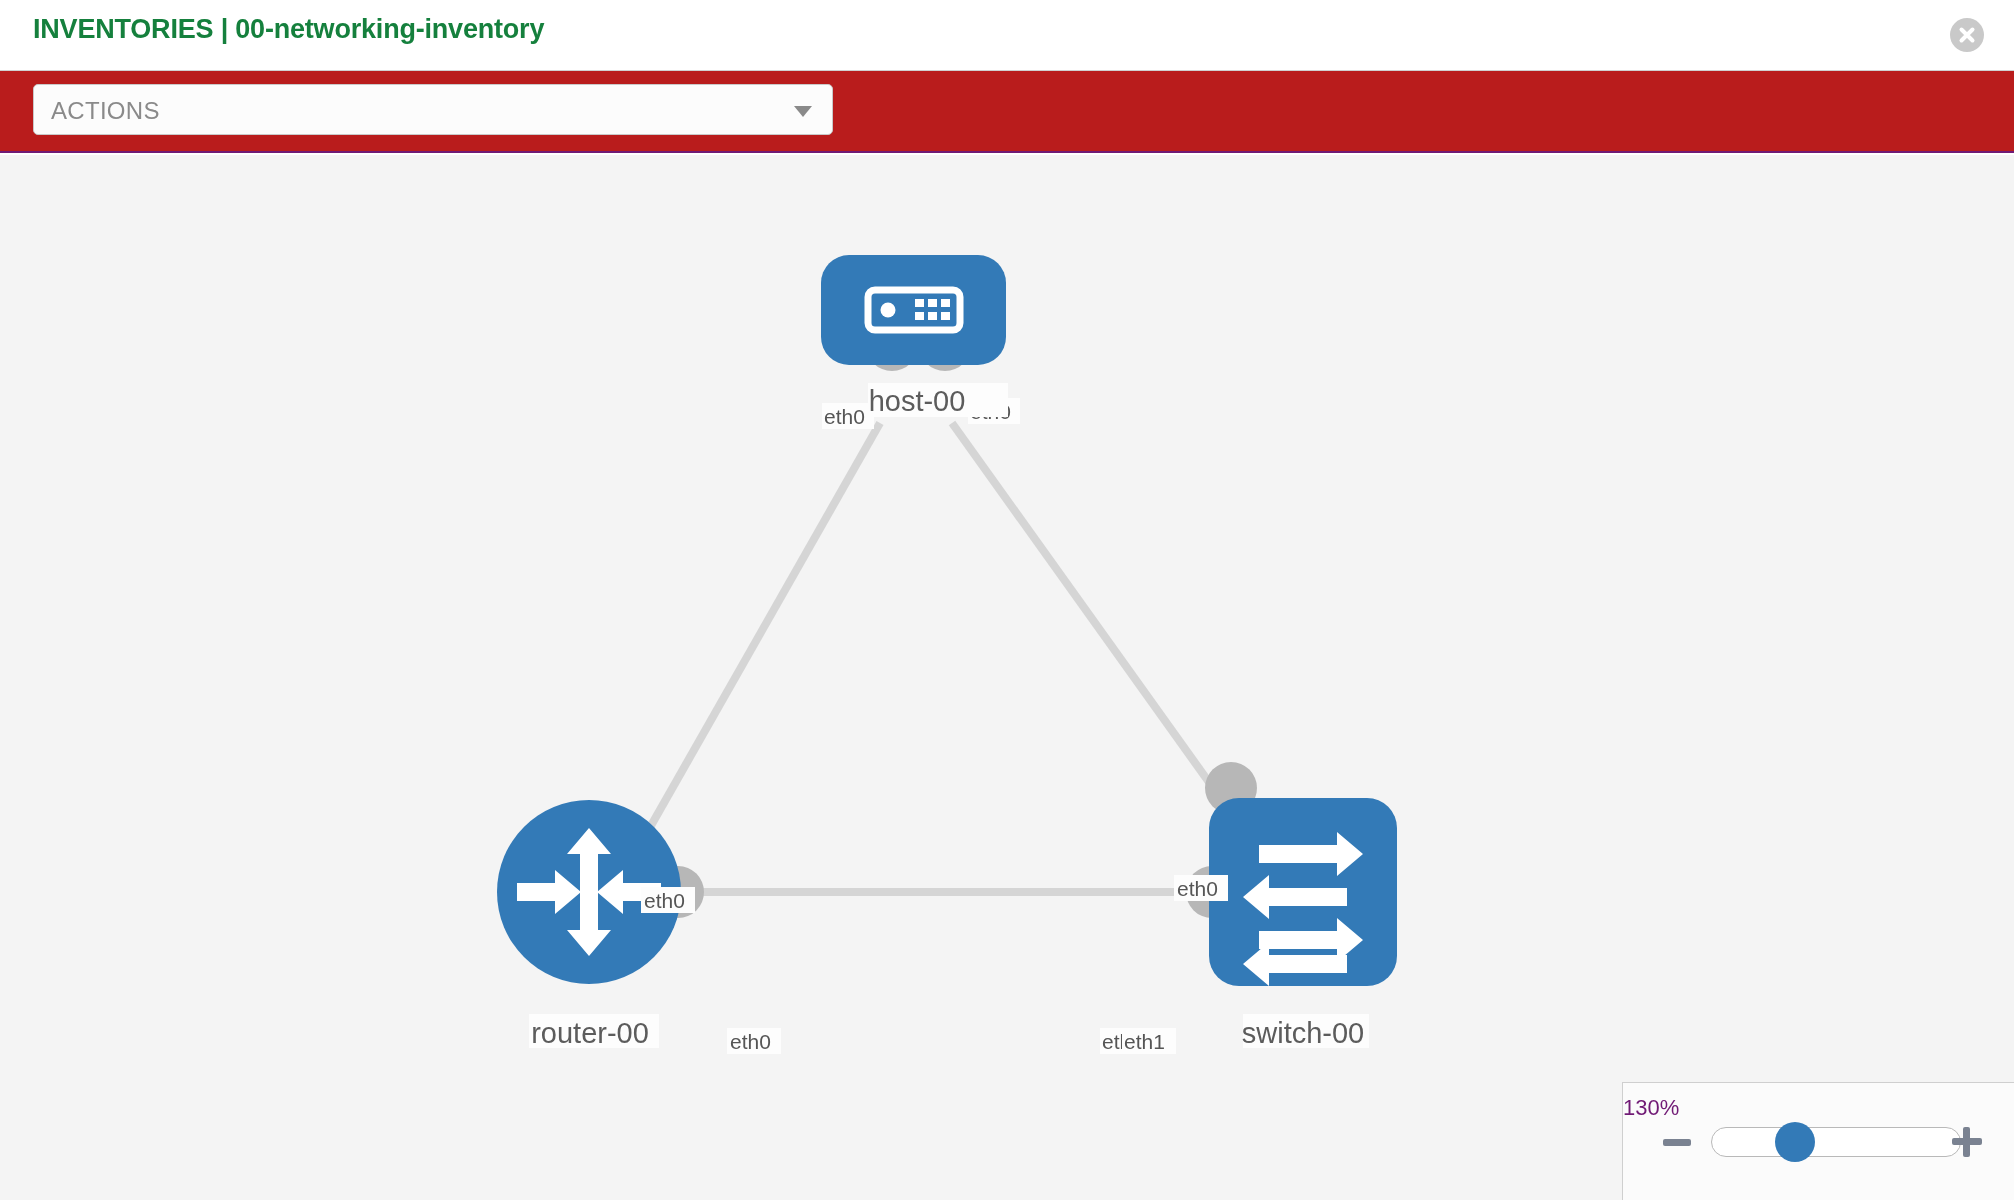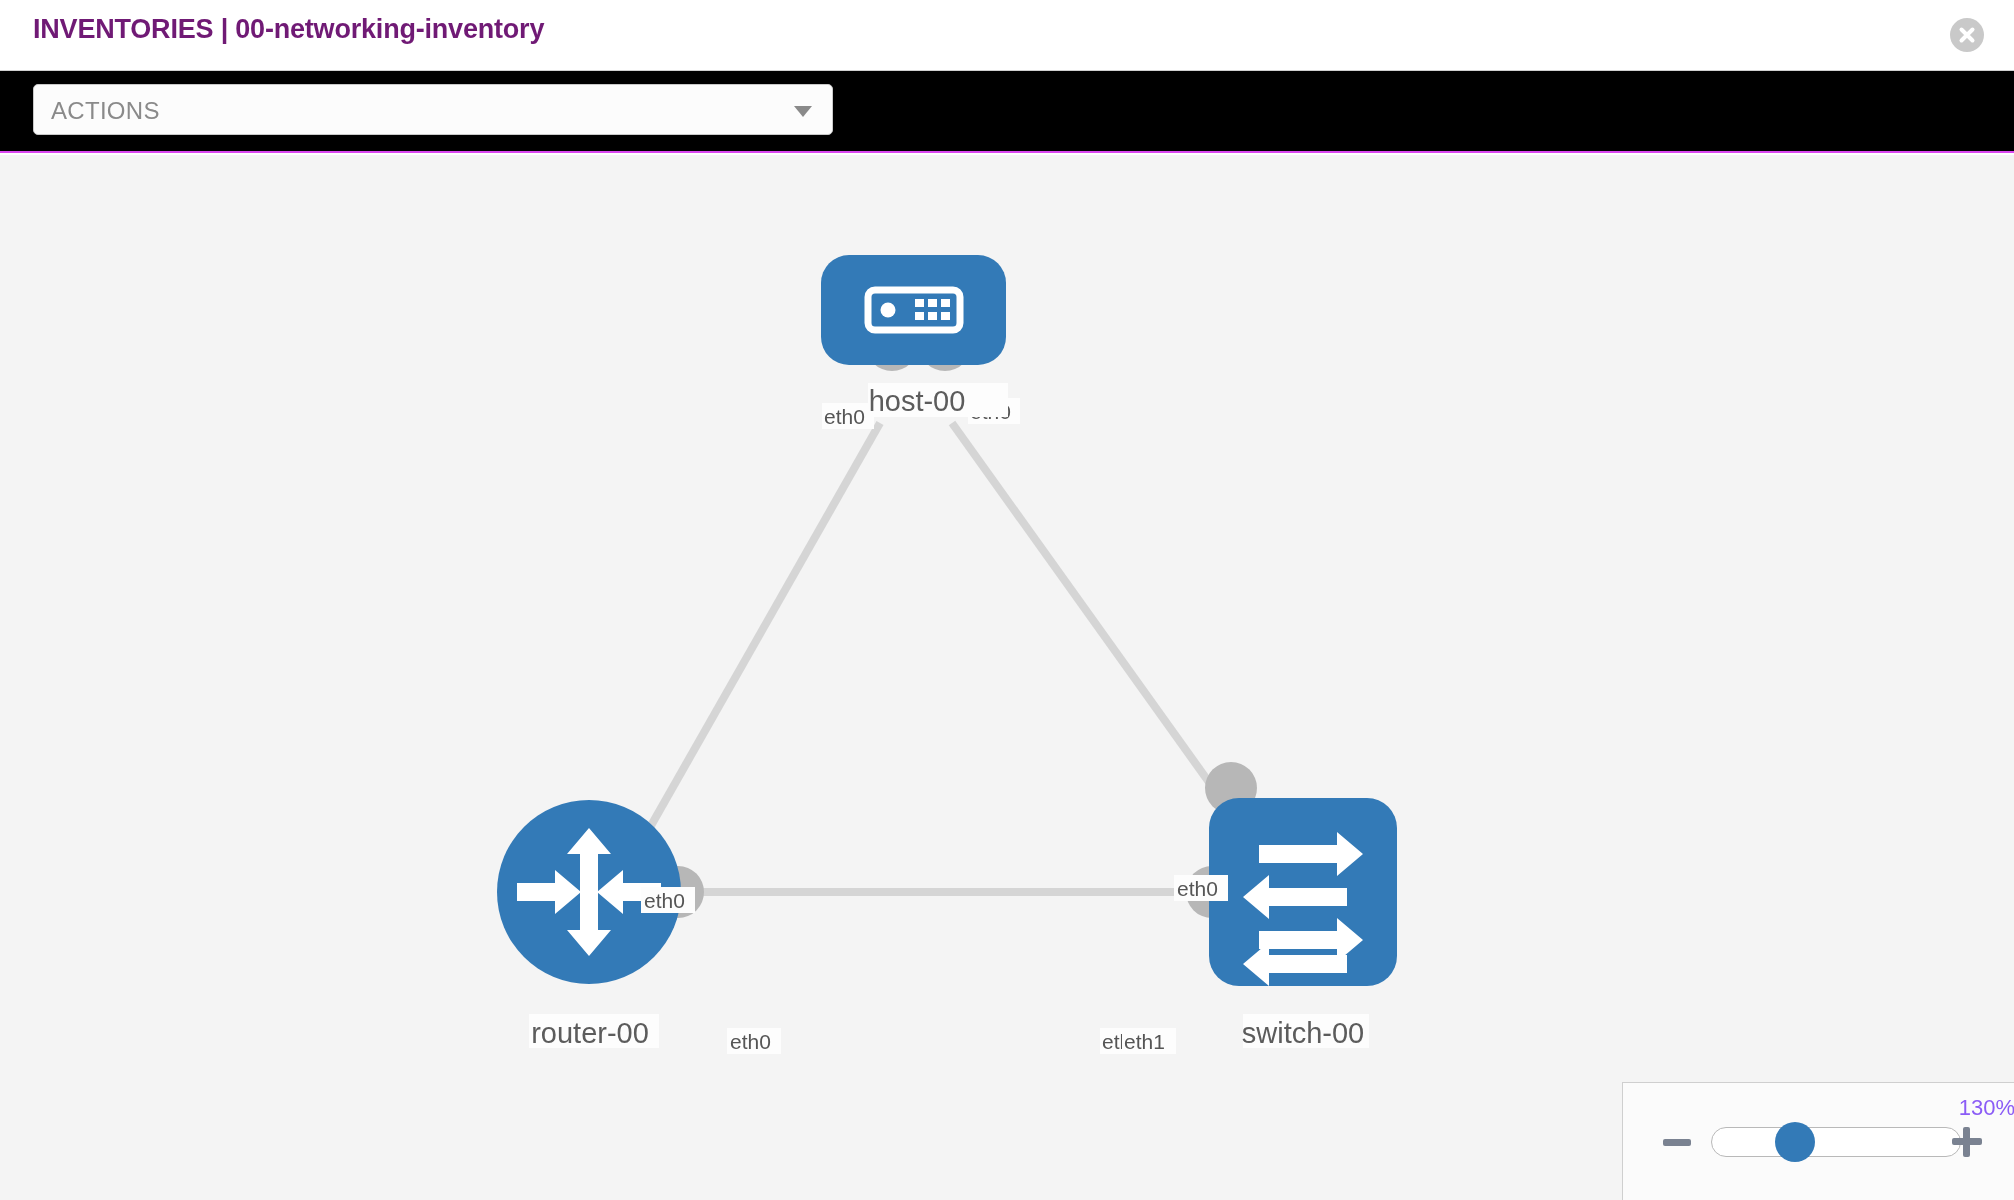--- a/index.html
+++ b/index.html
@@ -18,37 +18,37 @@
 
   
   .header {
     position: absolute; left: 0; top: 0;
     width: 2014px; height: 70px;
     background: #ffffff;
   }
   .header-title {
     position: absolute; left: 33px; top: 14px;
     font-size: 27px; font-weight: bold;
-    color: #701a75;
+    color: #15803d;
     letter-spacing: -0.2px;
     white-space: nowrap;
   }
   .close-icon {
     position: absolute; right: 30px; top: 18px;
     width: 34px; height: 34px;
     cursor: pointer;
   }
 
   
   .toolbar {
     position: absolute; left: 0; top: 70px;
     width: 2014px; height: 83px;
-    background: #000000;
+    background: #b91c1c;
     border-top: 1px solid #d0d0d0;
-    border-bottom: 2px solid #d946ef;
+    border-bottom: 2px solid #701a75;
   }
   .actions-select {
     position: absolute; left: 33px; top: 13px;
     width: 800px; height: 51px;
     background: #fcfcfc;
     border: 1px solid #c9c9c9;
     border-radius: 5px;
     cursor: pointer;
   }
   .actions-label {
@@ -116,22 +116,22 @@
     position: absolute; left: 1622px; top: 1082px;
     width: 392px; height: 118px;
     background: #fbfbfb;
     border: 1px solid #cfcfcf;
     border-right: none;
     border-bottom: none;
   }
   .zoom-percent {
     position: absolute; left: 0; top: 12px;
     width: 392px;
-    text-align: right;
-    font-size: 22px; color: #8b5cf6;
+    text-align: left;
+    font-size: 22px; color: #701a75;
   }
   .zoom-minus {
     position: absolute; left: 40px; top: 56px;
     width: 28px; height: 7px;
     background: #7a8291;
     border-radius: 2px;
     cursor: pointer;
   }
   .zoom-plus {
     position: absolute; right: 32px; top: 44px;

